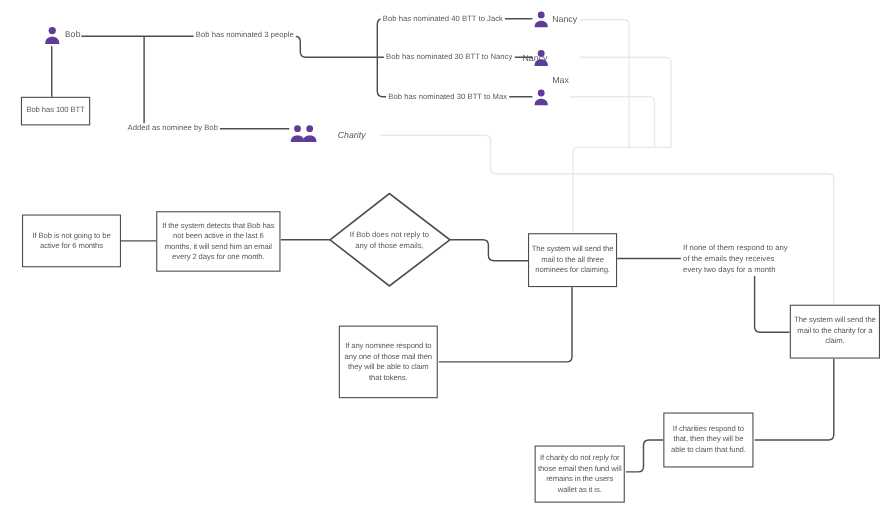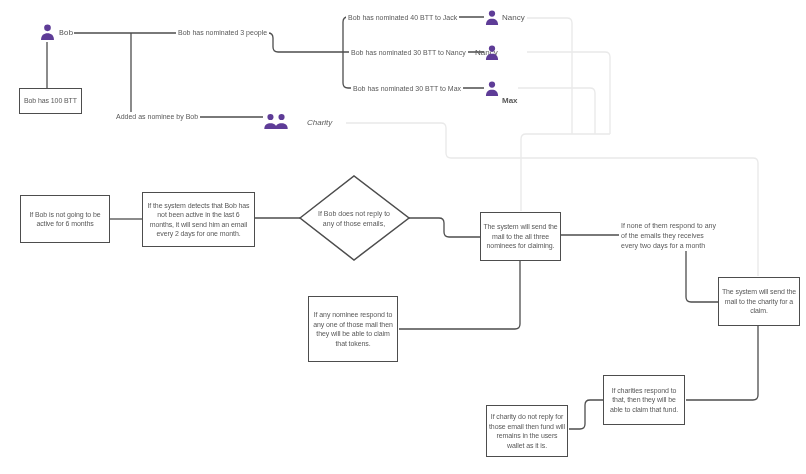--- a/index.html
+++ b/index.html
@@ -93,21 +93,21 @@
         <circle class="purple" cx="12" cy="6.5" r="5"></circle>
         <path class="purple" d="M2 26 C2 19 6.5 16.5 12 16.5 C17.5 16.5 22 19 22 26 Z"></path>
         <circle class="purple" cx="30" cy="6.5" r="5"></circle>
         <path class="purple" d="M20 26 C20 19 24.5 16.5 30 16.5 C35.5 16.5 40 19 40 26 Z"></path>
       </svg>
   </div>
 
   <span class="actor-label" style="left:59px;top:28px;font-family:Liberation Mono, monospace;">Bob</span>
   <span class="actor-label" style="left:502px;top:13px;">Nancy</span>
   <span class="actor-label" style="left:475px;top:48px;text-align:right;">Nancy</span>
-  <span class="actor-label" style="left:502px;top:96px;font-weight:bold;">Max</span>
+  <span class="actor-label" style="left:502px;top:68px;">Max</span>
   <span class="actor-label" style="left:307px;top:118px;font-style:italic;">Charity</span>
 
   <span class="edge-label" style="left:176px;top:28px;">Bob has nominated 3 people</span>
   <span class="edge-label" style="left:346px;top:13px;">Bob has nominated 40 BTT to Jack</span>
   <span class="edge-label" style="left:349px;top:48px;">Bob has nominated 30 BTT to Nancy</span>
   <span class="edge-label" style="left:351px;top:84px;">Bob has nominated 30 BTT to Max</span>
   <span class="edge-label" style="left:114px;top:112px;">Added as nominee by Bob</span>
   <span class="edge-label multi" style="left:619px;top:221px;width:100px;">If none of them respond to any of the emails they receives every two days for a month</span>
 
   <div class="node" style="left:19px;top:88px;width:63px;height:26px;">Bob has 100 BTT</div>

